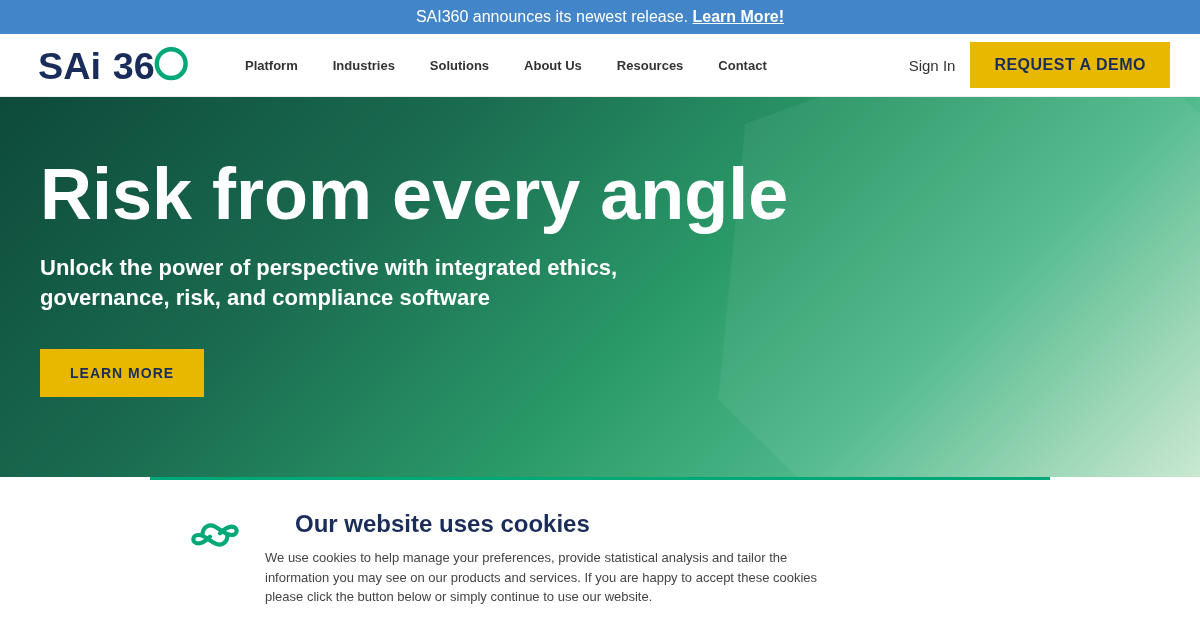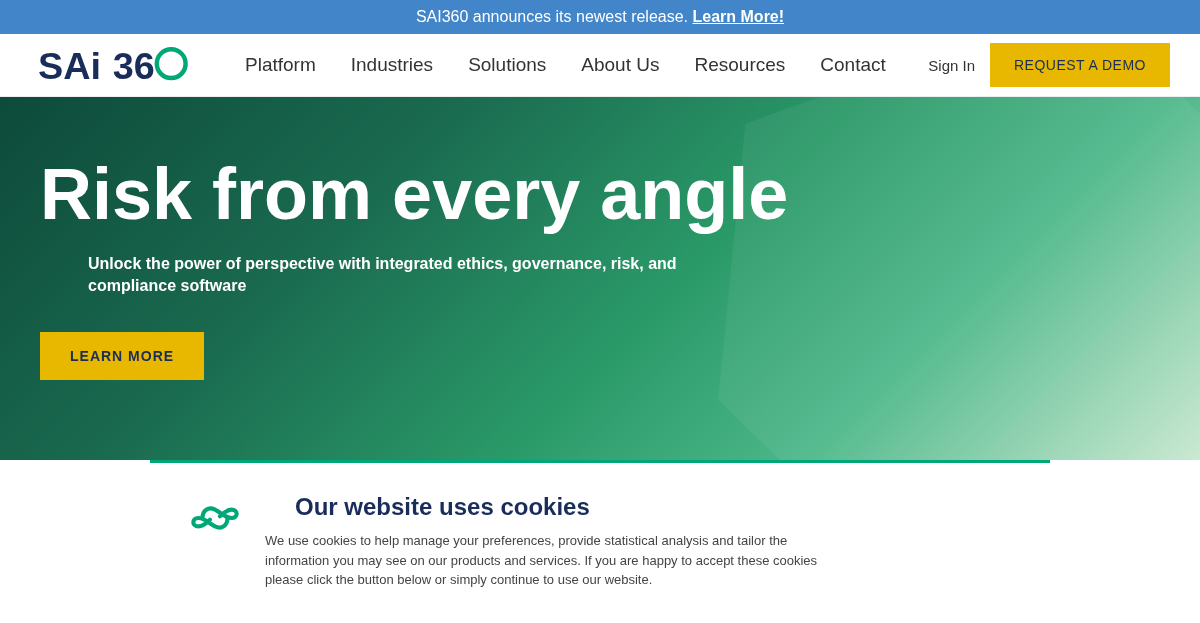--- a/index.html
+++ b/index.html
@@ -36,43 +36,44 @@
     }
     .nav-links {
       display: flex;
       align-items: center;
       flex: 1;
       gap: 5px;
     }
     .nav-item {
       color: #333;
       text-decoration: none;
-      font-size: 19px;
+      font-size: 13px;
       padding: 10px 15px;
       cursor: pointer;
       white-space: nowrap;
+      font-weight: bold;
     }
     .nav-actions {
       display: flex;
       align-items: center;
       gap: 15px;
     }
     .nav-signin {
       color: #333;
       font-size: 15px;
       cursor: pointer;
       text-decoration: none;
     }
     .btn-demo {
       background-color: #e8b800;
       color: #1a2d5a;
       border: none;
       padding: 14px 24px;
-      font-size: 14px;
-      font-weight: 400;
+      font-size: 16px;
+      font-weight: 700;
       cursor: pointer;
       letter-spacing: 0.5px;
       text-transform: uppercase;
     }
 
     
     .hero {
       background: linear-gradient(135deg, #0d4a3a 0%, #1a6b50 30%, #2a9968 55%, #4db88a 75%, #c8e8d0 100%);
       padding: 60px 40px 80px 40px;
       min-height: 300px;
@@ -92,27 +93,26 @@
     }
     .hero-title {
       font-size: 72px;
       font-weight: 900;
       color: white;
       line-height: 1.05;
       margin-bottom: 20px;
       max-width: 800px;
     }
     .hero-subtitle {
-      font-size: 16px;
+      font-size: 22px;
       font-weight: 700;
       color: white;
       max-width: 680px;
       line-height: 1.4;
       margin-bottom: 35px;
-      margin-left: 48px;
     }
     .btn-learn-more {
       background-color: #e8b800;
       color: #1a2d5a;
       border: none;
       padding: 16px 30px;
       font-size: 14px;
       font-weight: 900;
       cursor: pointer;
       letter-spacing: 1px;

